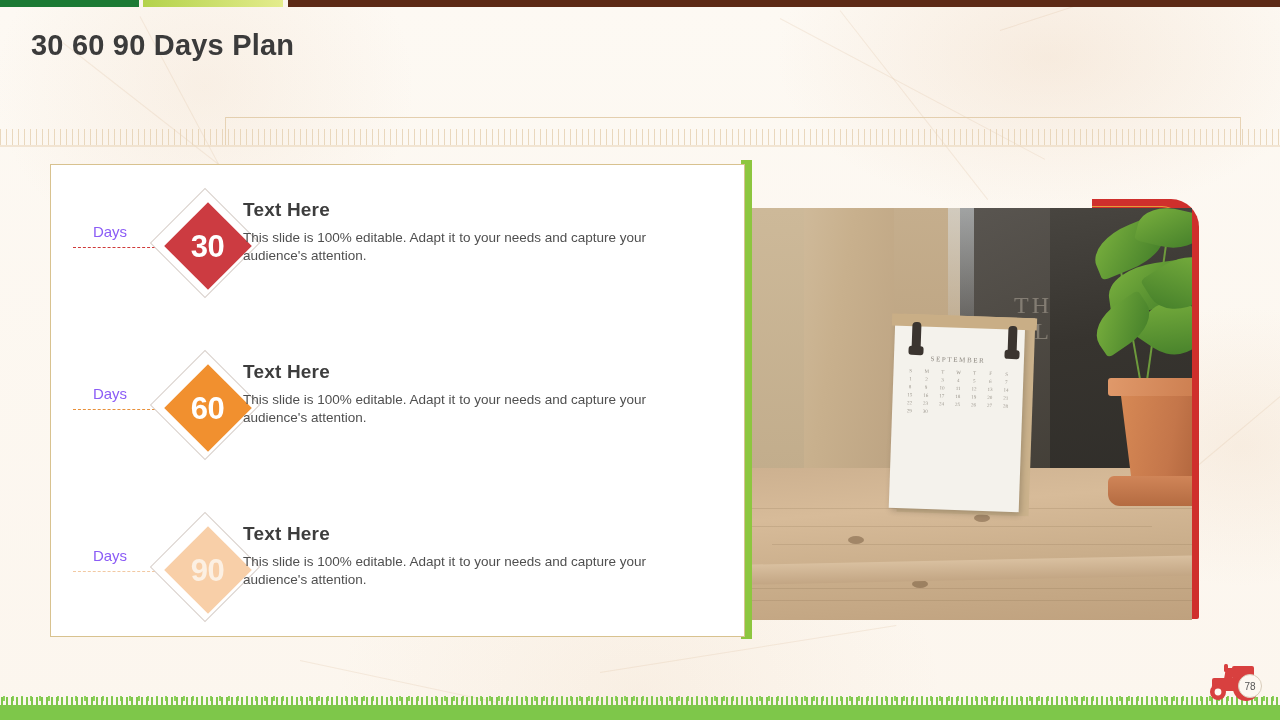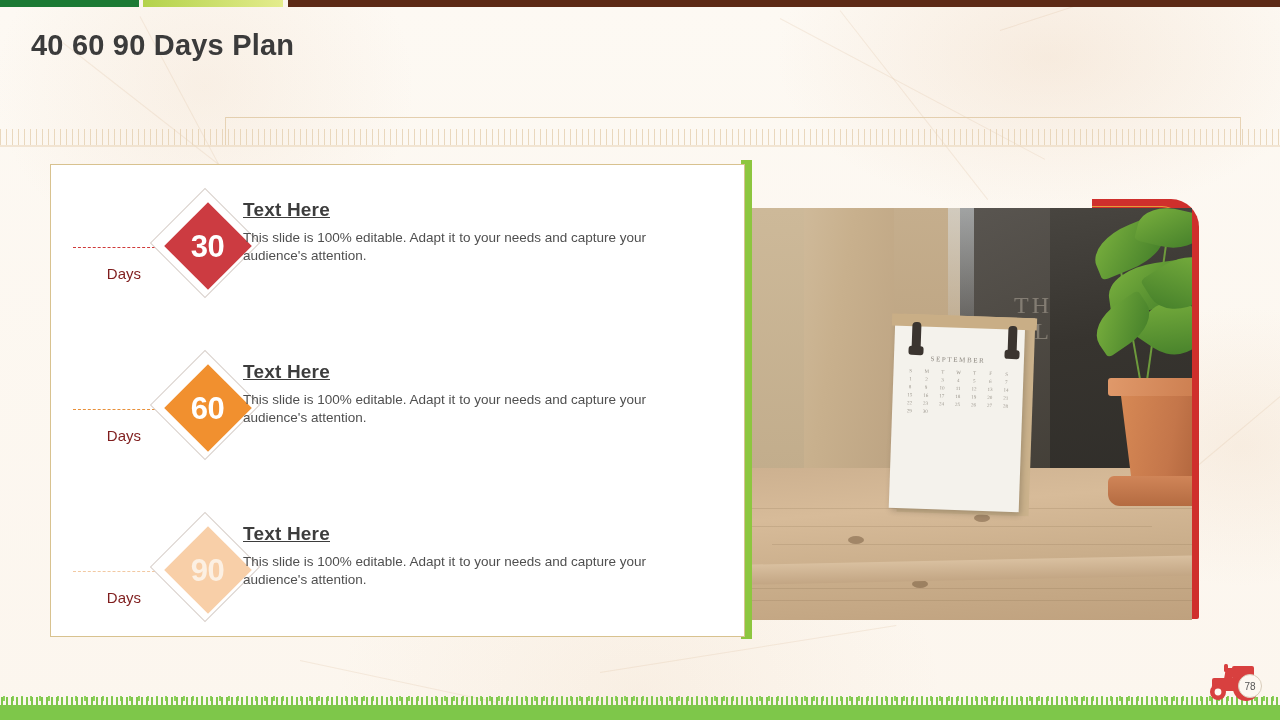--- a/index.html
+++ b/index.html
@@ -155,21 +155,21 @@
   }
 
   
   .row { position: absolute; left: 0; width: 695px; height: 110px; }
   #row-30 { top: 24px; }
   #row-60 { top: 186px; }
   #row-90 { top: 348px; }
 
   .days-label {
     position: absolute; left: 28px; top: 34px; width: 62px;
-    font-size: 15px; color: #7f1d1d; text-align: right; margin-top: 42px;
+    font-size: 15px; color: #8b5cf6; text-align: center;
   }
   .days-dash {
     position: absolute; left: 22px; top: 58px; width: 82px; height: 0;
     border-top: 1px dashed #cf3b3b;
   }
   .days-dash.orange { border-top-color: #e8903a; }
   .days-dash.peach  { border-top-color: #f2c9a2; }
 
   
   .dia-wrap { position: absolute; left: 99px; top: 0px; width: 110px; height: 110px; }
@@ -193,21 +193,20 @@
   .dia-30 .dia-fill { background: #cc3b41; }
   .dia-60 .dia-fill { background: #f1902f; }
   .dia-90 .dia-fill { background: #f8cfa8; }
   .dia-90 .dia-num  { color: #fcf0e3; }
 
   
   .txt { position: absolute; left: 192px; top: 10px; width: 470px; }
   .txt-h {
     font-size: 19px; font-weight: bold; color: #3d3d3d; margin-bottom: 8px;
     letter-spacing: .2px;
-    text-decoration: underline;
   }
   .txt-b {
     font-size: 13.5px; color: #4f4f4f; line-height: 18px; max-width: 420px;
   }
   #grass-solid {
     position: absolute; left: 0; bottom: 0; width: 1280px; height: 15px;
     background: #7ec74a;
   }
   #grass-teeth {
     position: absolute; left: 0; bottom: 15px; width: 1280px; height: 8px;
@@ -246,21 +245,21 @@
   <div class="fiber" style="left:600px;  top:672px; width:300px; transform:rotate(-9deg);"></div>
 
   <div id="topbar">
     <div class="seg-green"></div>
     <div class="seg-gap1"></div>
     <div class="seg-lime"></div>
     <div class="seg-gap2"></div>
     <div class="seg-brown"></div>
   </div>
 
-  <div id="title">40 60 90 Days Plan</div>
+  <div id="title">30 60 90 Days Plan</div>
 
   <div id="ruler-line-h"></div>
   <div id="ruler-line-v"></div>
   <div id="ruler-line-v2"></div>
   <div id="ruler"></div>
   <div id="ruler-base"></div>
 
   <div id="red-frame"></div>
   <div id="red-frame-inner"></div>
 

